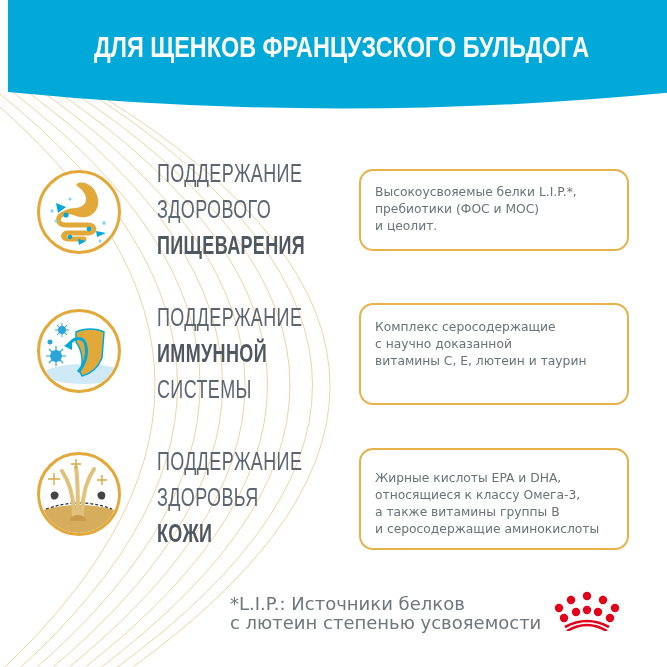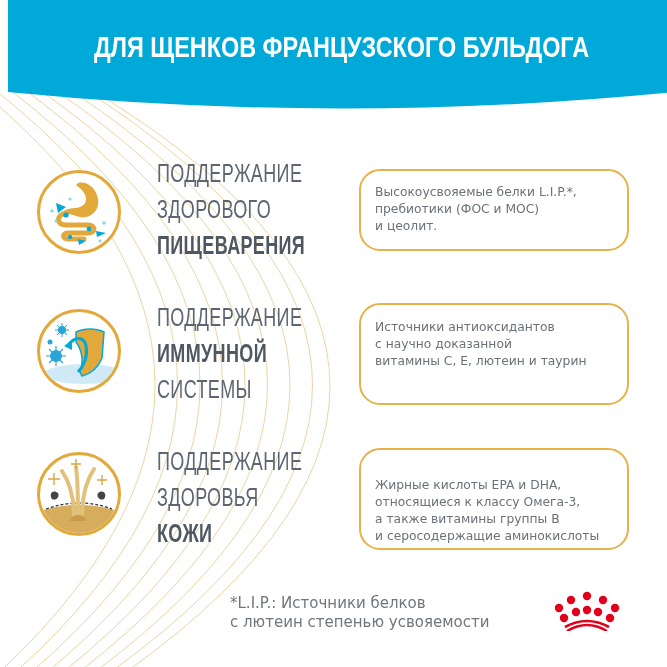--- a/index.html
+++ b/index.html
@@ -7,23 +7,23 @@
   .arcs { position:absolute; left:0; top:0; width:667px; height:667px; z-index:0; }
   .header { position:absolute; left:8px; top:0; width:598px; height:110px; z-index:2; }
   .header svg { position:absolute; left:0; top:0; }
   .header-title { position:absolute; left:0; top:30px; width:667px; text-align:center; color:#ffffff; font-family:"Liberation Sans Narrow","Liberation Sans", sans-serif; font-weight:bold; font-size:30px; letter-spacing:0px; transform:scaleX(0.78); transform-origin:center; white-space:nowrap; }
   .row { position:absolute; left:0; width:667px; z-index:3; }
   .icon-circle { position:absolute; left:37px; width:84px; height:84px; border-radius:50%; border:3px solid #e2a93a; background:#ffffff; box-sizing:border-box; overflow:hidden; }
   .icon-circle svg { position:absolute; left:0; top:0; }
   .heading { position:absolute; left:157px; width:200px; color:#5d6670; font-size:25px; line-height:36px; font-family:"Liberation Sans", sans-serif; }
   .heading span { display:block; transform:scaleX(0.72); transform-origin:left; white-space:nowrap; letter-spacing:0.5px; }
   .heading .b { font-weight:bold; color:#4f5861; }
-  .box { position:absolute; left:359px; width:270px; border:2px solid #e6b24a; border-radius:21px; background:#ffffff; box-sizing:border-box; padding:10px 14px; color:#6b7278; font-size:12.3px; line-height:17px; font-family:"DejaVu Sans", sans-serif; }
+  .box { position:absolute; left:359px; width:270px; border:2px solid #e6b24a; border-radius:14px; background:#ffffff; box-sizing:border-box; padding:10px 14px; color:#6b7278; font-size:12.3px; line-height:17px; font-family:"DejaVu Sans", sans-serif; }
   .box span { display:block; white-space:nowrap; }
-  .footnote { position:absolute; left:230px; top:594px; width:200px; text-align:left; color:#6f767c; font-size:15px; line-height:19px; font-family:"DejaVu Sans", sans-serif; z-index:3; }
+  .footnote { position:absolute; left:230px; top:594px; width:200px; text-align:left; color:#6f767c; font-size:18px; line-height:19px; font-family:"DejaVu Sans", sans-serif; z-index:3; }
   .footnote span { display:block; white-space:nowrap; }
   .logo { position:absolute; left:553px; top:591px; width:68px; height:40px; z-index:3; }
 </style>
 </head>
 <body>
 
 <svg class="arcs" width="667" height="667" viewBox="0 0 667 667">
   <g fill="none" stroke="#e9cf9a" stroke-width="0.9">
     <path d="M -20 90 Q 330 380 -20 690"></path>
     <path d="M -5 90 Q 360 380 -5 690"></path>
@@ -97,21 +97,21 @@
         </g>
       <circle cx="10" cy="30" r="2.5" fill="#2aa5d8"></circle>
     </svg>
   </div>
   <div class="heading" style="top:2px;">
     <span>ПОДДЕРЖАНИЕ</span>
     <span class="b">ИММУННОЙ</span>
     <span>СИСТЕМЫ</span>
   </div>
   <div class="box" style="top:6px; height:102px; padding-top:14px;">
-    <span>Источники антиоксидантов</span>
+    <span>Комплекс серосодержащие</span>
     <span>с научно доказанной</span>
     <span>витамины С, Е, лютеин и таурин</span>
   </div>
 </div>
 
 <div class="row" style="top:443px;">
   <div class="icon-circle" style="top:9px;">
     <svg width="78" height="78" viewBox="0 0 78 78">
       <path d="M0 56 Q39 44 78 56 L78 78 L0 78 Z" fill="#d6ad5c"></path>
       <path d="M6 54 Q39 42 72 54" stroke="#333" stroke-width="1.3" stroke-dasharray="3,2" fill="none"></path>
@@ -127,21 +127,21 @@
           <line x1="62" y1="20" x2="62" y2="30"></line>
           <line x1="57" y1="25" x2="67" y2="25"></line>
         </g>
     </svg>
   </div>
   <div class="heading" style="top:0px;">
     <span>ПОДДЕРЖАНИЕ</span>
     <span>ЗДОРОВЬЯ</span>
     <span class="b">КОЖИ</span>
   </div>
-  <div class="box" style="top:5px; height:102px; padding-top:27px;">
+  <div class="box" style="top:5px; height:102px; padding-top:20px;">
     <span>Жирные кислоты EPA и DHA,</span>
     <span>относящиеся к классу Омега-3,</span>
     <span>а также витамины группы В</span>
     <span>и серосодержащие аминокислоты</span>
   </div>
 </div>
 
 <div class="footnote">
   <span>*L.I.P.: Источники белков</span>
   <span>с лютеин степенью усвояемости</span>

